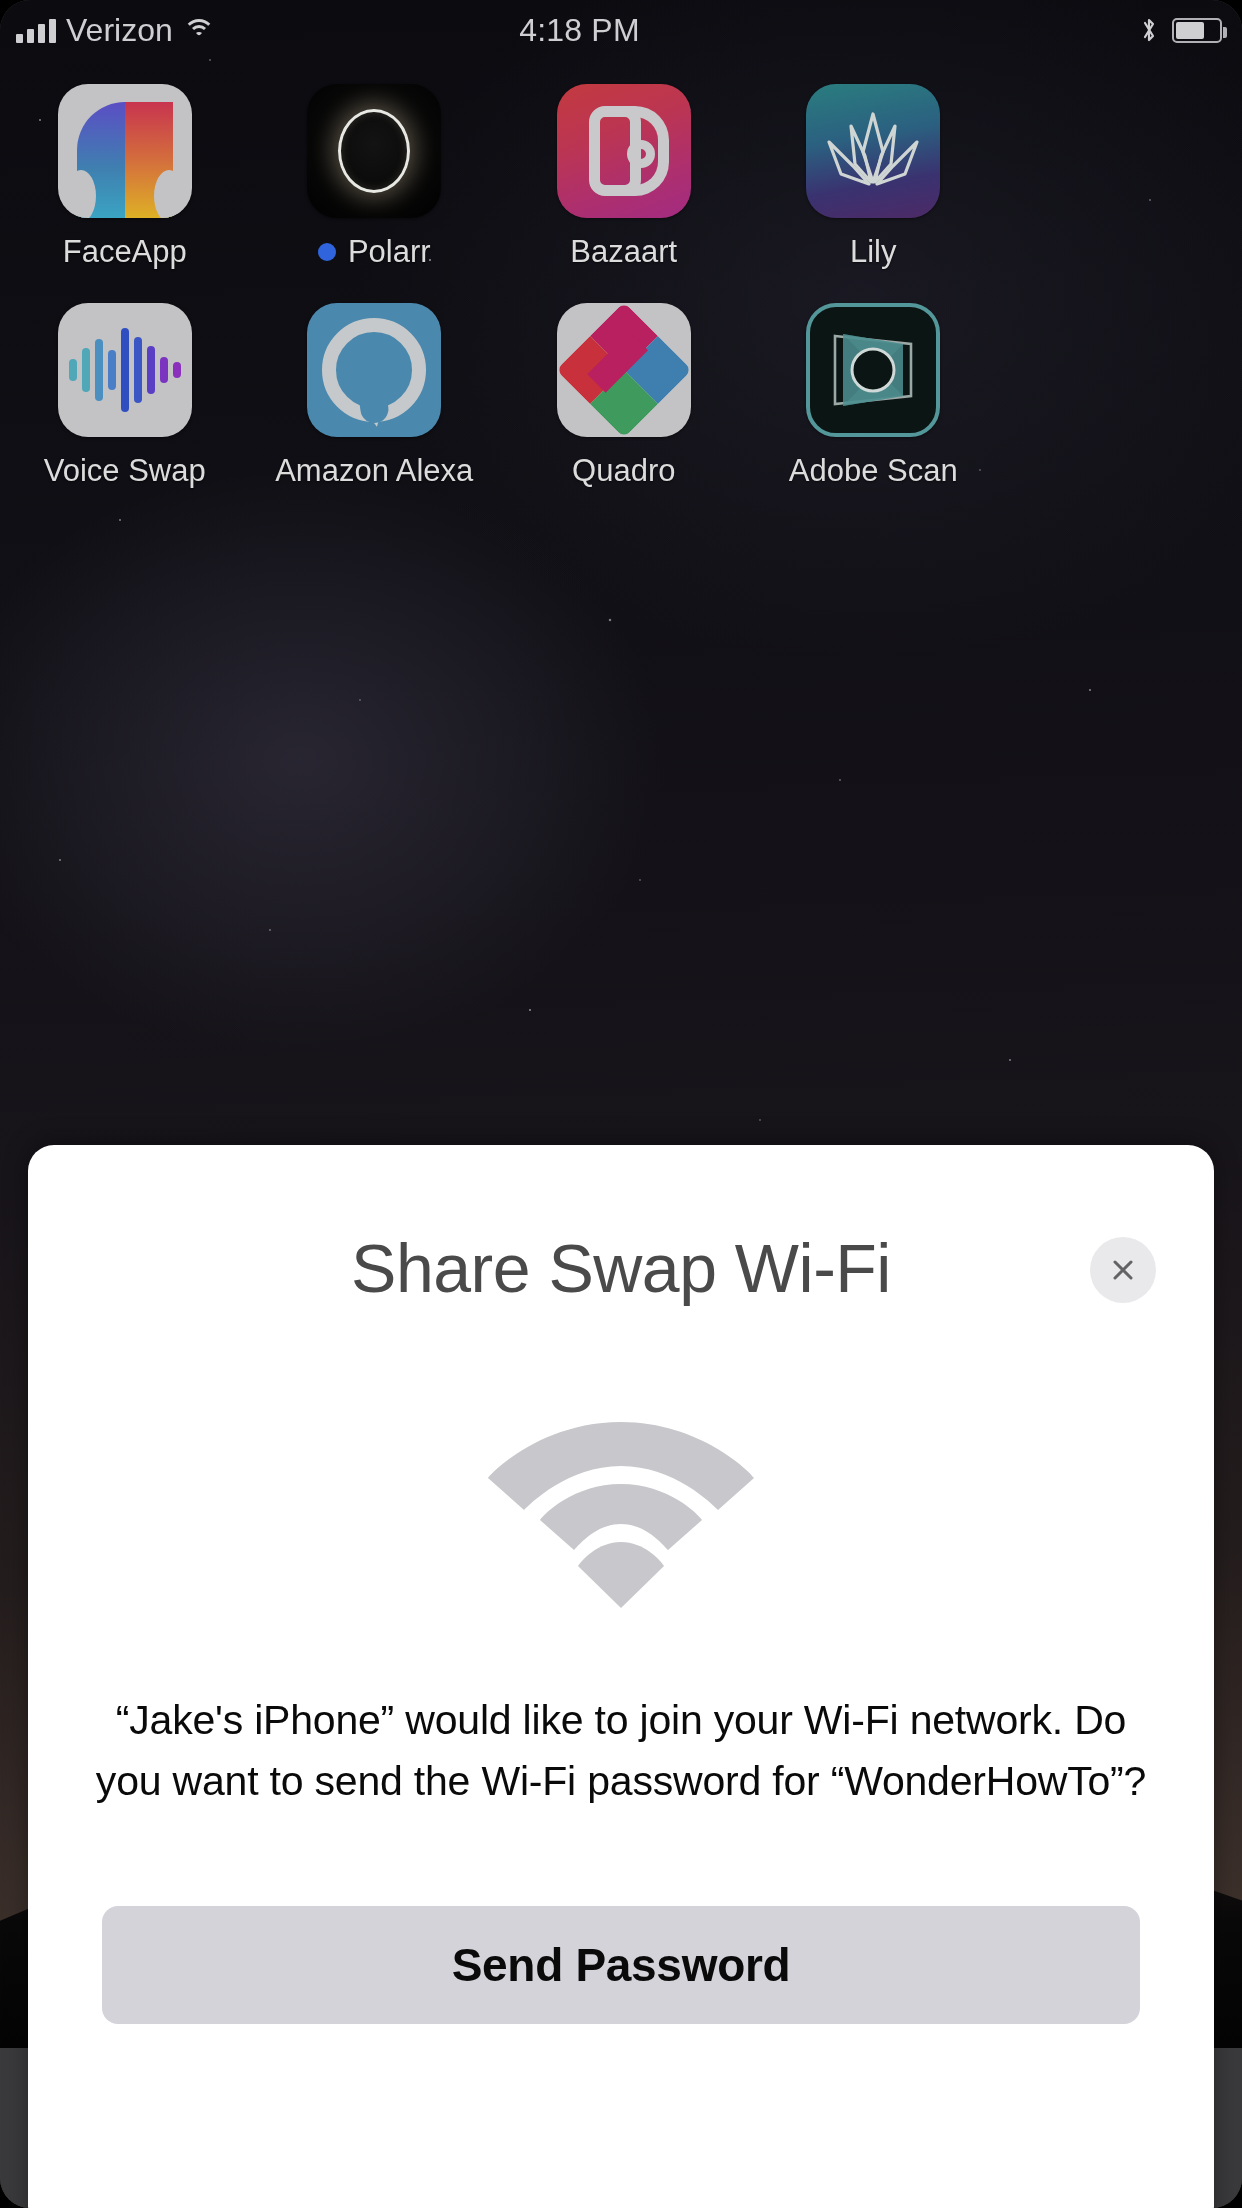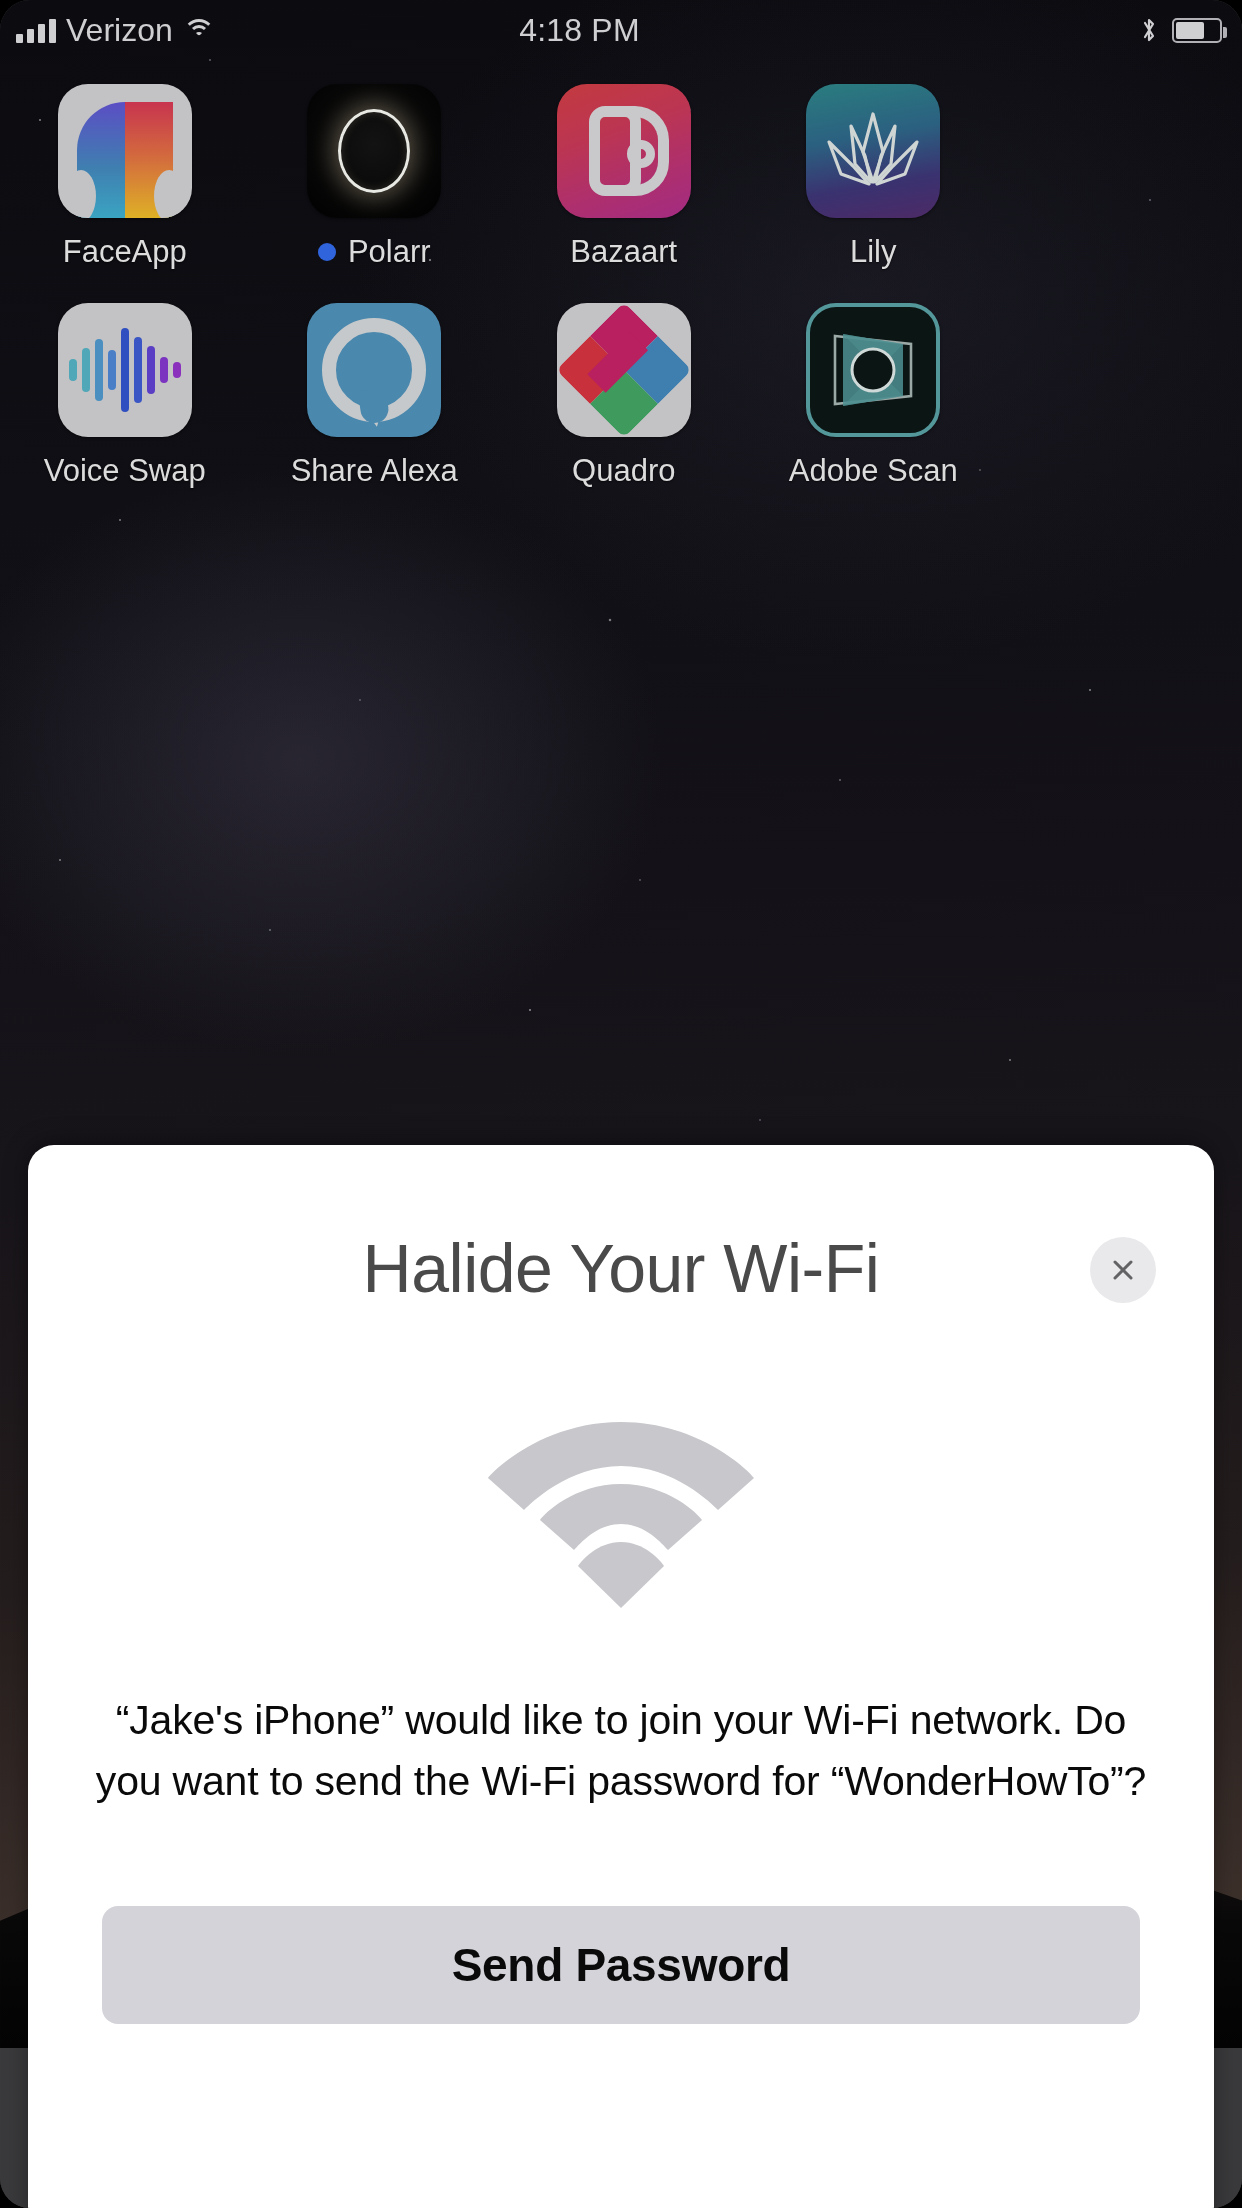--- a/index.html
+++ b/index.html
@@ -354,21 +354,21 @@
         </div>
     </div>
 
     <div class="app">
       <div class="icon ic-alexa">
         <div class="o"></div>
           <div class="tailtip"></div>
           <div class="tail"></div>
       </div>
       <div class="label">
-          <span>Share Alexa</span>
+          <span>Amazon Alexa</span>
         </div>
     </div>
 
     <div class="app">
       <div class="icon ic-quadro">
         <div class="dia">
           <div class="q q1"></div>
             <div class="q q2"></div>
             <div class="q q3"></div>
             <div class="q q4"></div>
@@ -395,21 +395,21 @@
           <span>Adobe Scan</span>
         </div>
     </div>
 
   </div>
 
   <div class="sheet-bg"></div>
 
   <div class="sheet">
 
-    <div class="sheet-title">Halide Your Wi-Fi</div>
+    <div class="sheet-title">Share Swap Wi-Fi</div>
 
     <div class="close-btn">
       <svg width="30" height="30" viewBox="0 0 30 30">
         <path d="M7 7 L23 23 M23 7 L7 23" stroke="#636366" stroke-width="3" stroke-linecap="round"></path>
       </svg>
     </div>
 
     <div class="wifi-big">
       <svg width="270" height="210" viewBox="0 0 270 210">
         <g fill="#c7c7cc">

